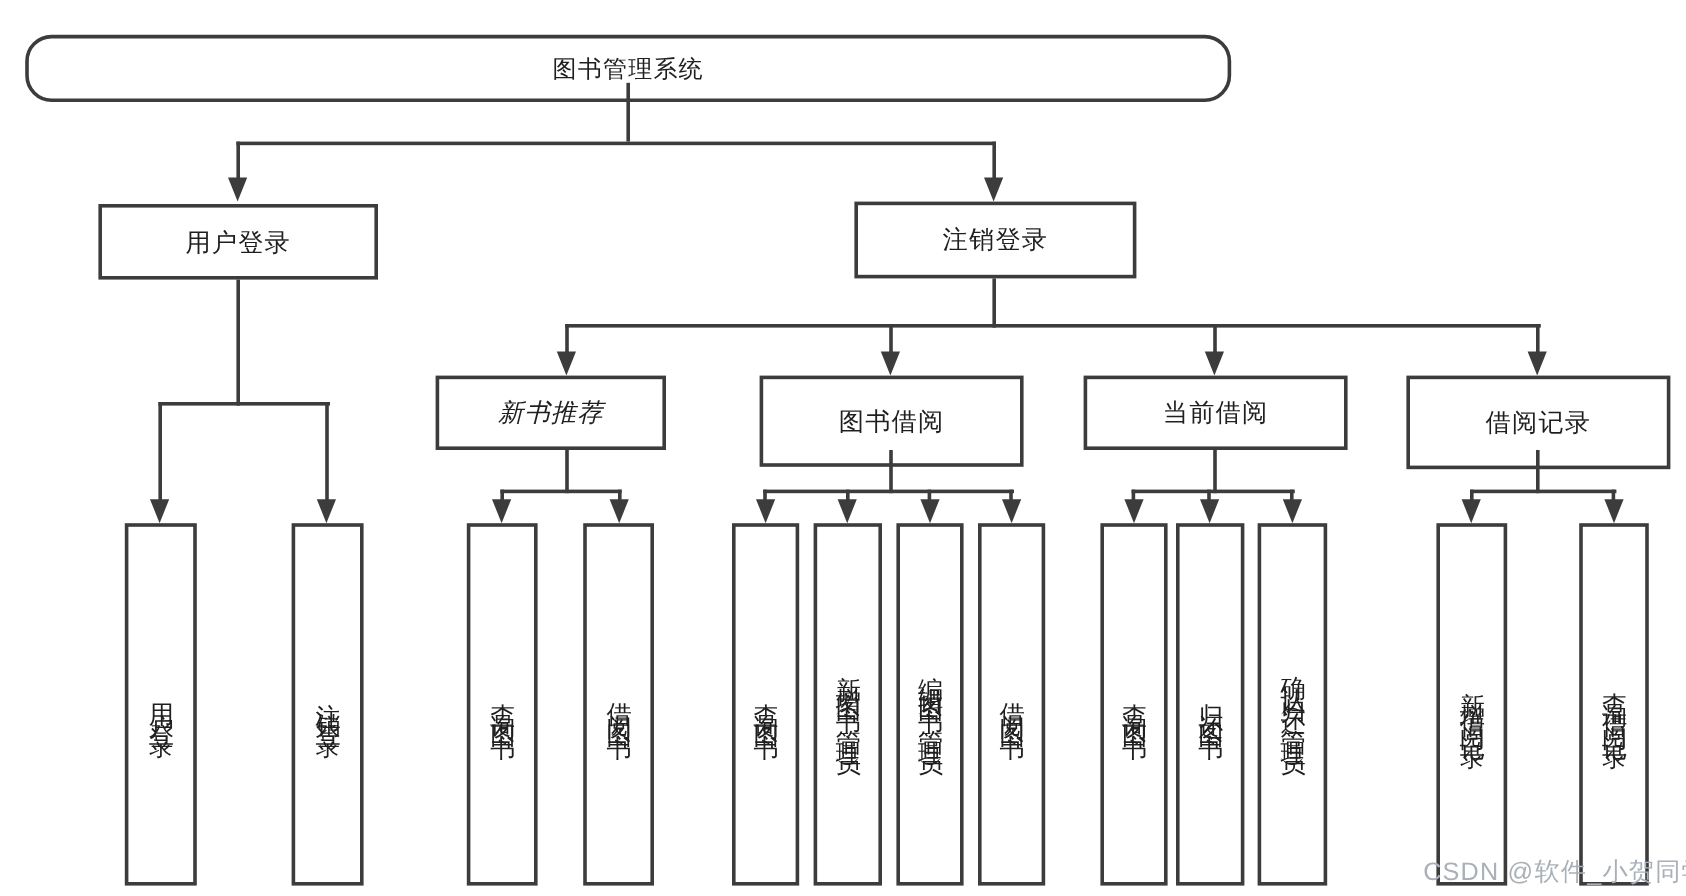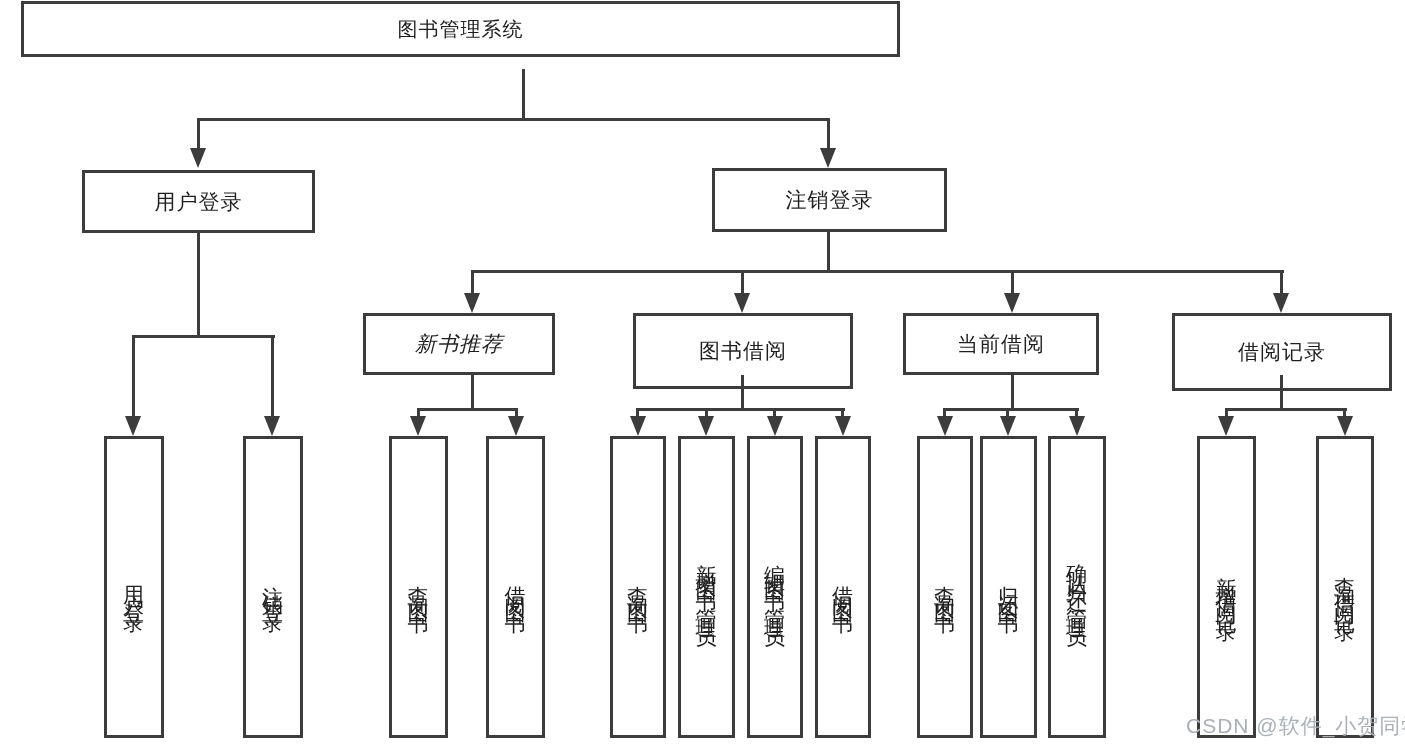--- a/index.html
+++ b/index.html
@@ -26,21 +26,21 @@
   .watermark{
     position:absolute;left:1186px;top:712px;z-index:5;
     font-size:21px;color:#aab0b8;letter-spacing:1px;white-space:nowrap;
   }
 </style>
 </head>
 <body>
 
 <div class="canvas">
 
-  <div class="node root" style="left:21px;top:1px;width:879px;height:56px;">
+  <div class="node root" style="left:21px;top:29px;width:1005px;height:56px;border-radius:22px;">
     <span class="lbl">图书管理系统</span>
   </div>
 
   <div class="line" style="left:522px;top:69px;width:3px;height:49px;"></div>
   <div class="line" style="left:197px;top:118px;width:633px;height:3px;"></div>
   <div class="line" style="left:197px;top:118px;width:3px;height:33px;"></div>
   <div class="arrow" style="left:190px;top:148px;"></div>
   <div class="line" style="left:827px;top:118px;width:3px;height:33px;"></div>
   <div class="arrow" style="left:820px;top:148px;"></div>
 
@@ -68,21 +68,21 @@
   <div class="arrow" style="left:1004px;top:293px;"></div>
   <div class="line" style="left:1280px;top:270px;width:3px;height:25px;"></div>
   <div class="arrow" style="left:1273px;top:293px;"></div>
 
   <div class="node" style="left:363px;top:313px;width:192px;height:62px;font-style:italic;">
     <span class="lbl">新书推荐</span>
   </div>
   <div class="node" style="left:633px;top:313px;width:220px;height:76px;">
     <span class="lbl">图书借阅</span>
   </div>
-  <div class="node" style="left:903px;top:313px;width:196px;height:62px;">
+  <div class="node" style="left:903px;top:313px;width:220px;height:62px;">
     <span class="lbl">当前借阅</span>
   </div>
   <div class="node" style="left:1172px;top:313px;width:220px;height:78px;">
     <span class="lbl">借阅记录</span>
   </div>
 
   <div class="line" style="left:471px;top:375px;width:3px;height:36px;"></div>
   <div class="line" style="left:417px;top:408px;width:101px;height:3px;"></div>
   <div class="line" style="left:417px;top:408px;width:3px;height:12px;"></div>
   <div class="arrow" style="left:410px;top:416px;"></div>

